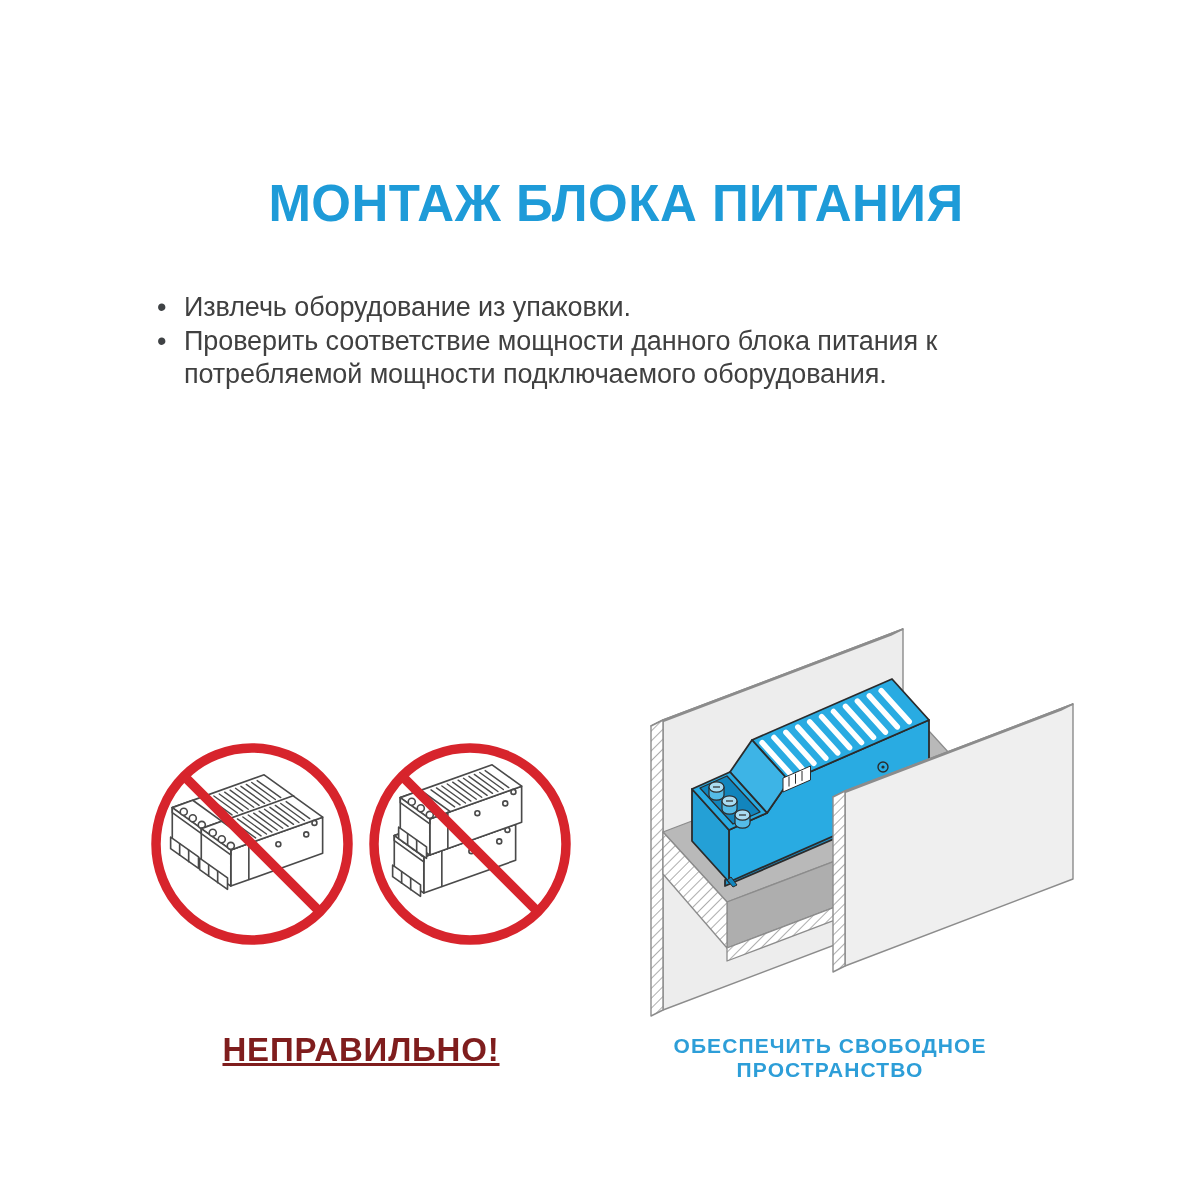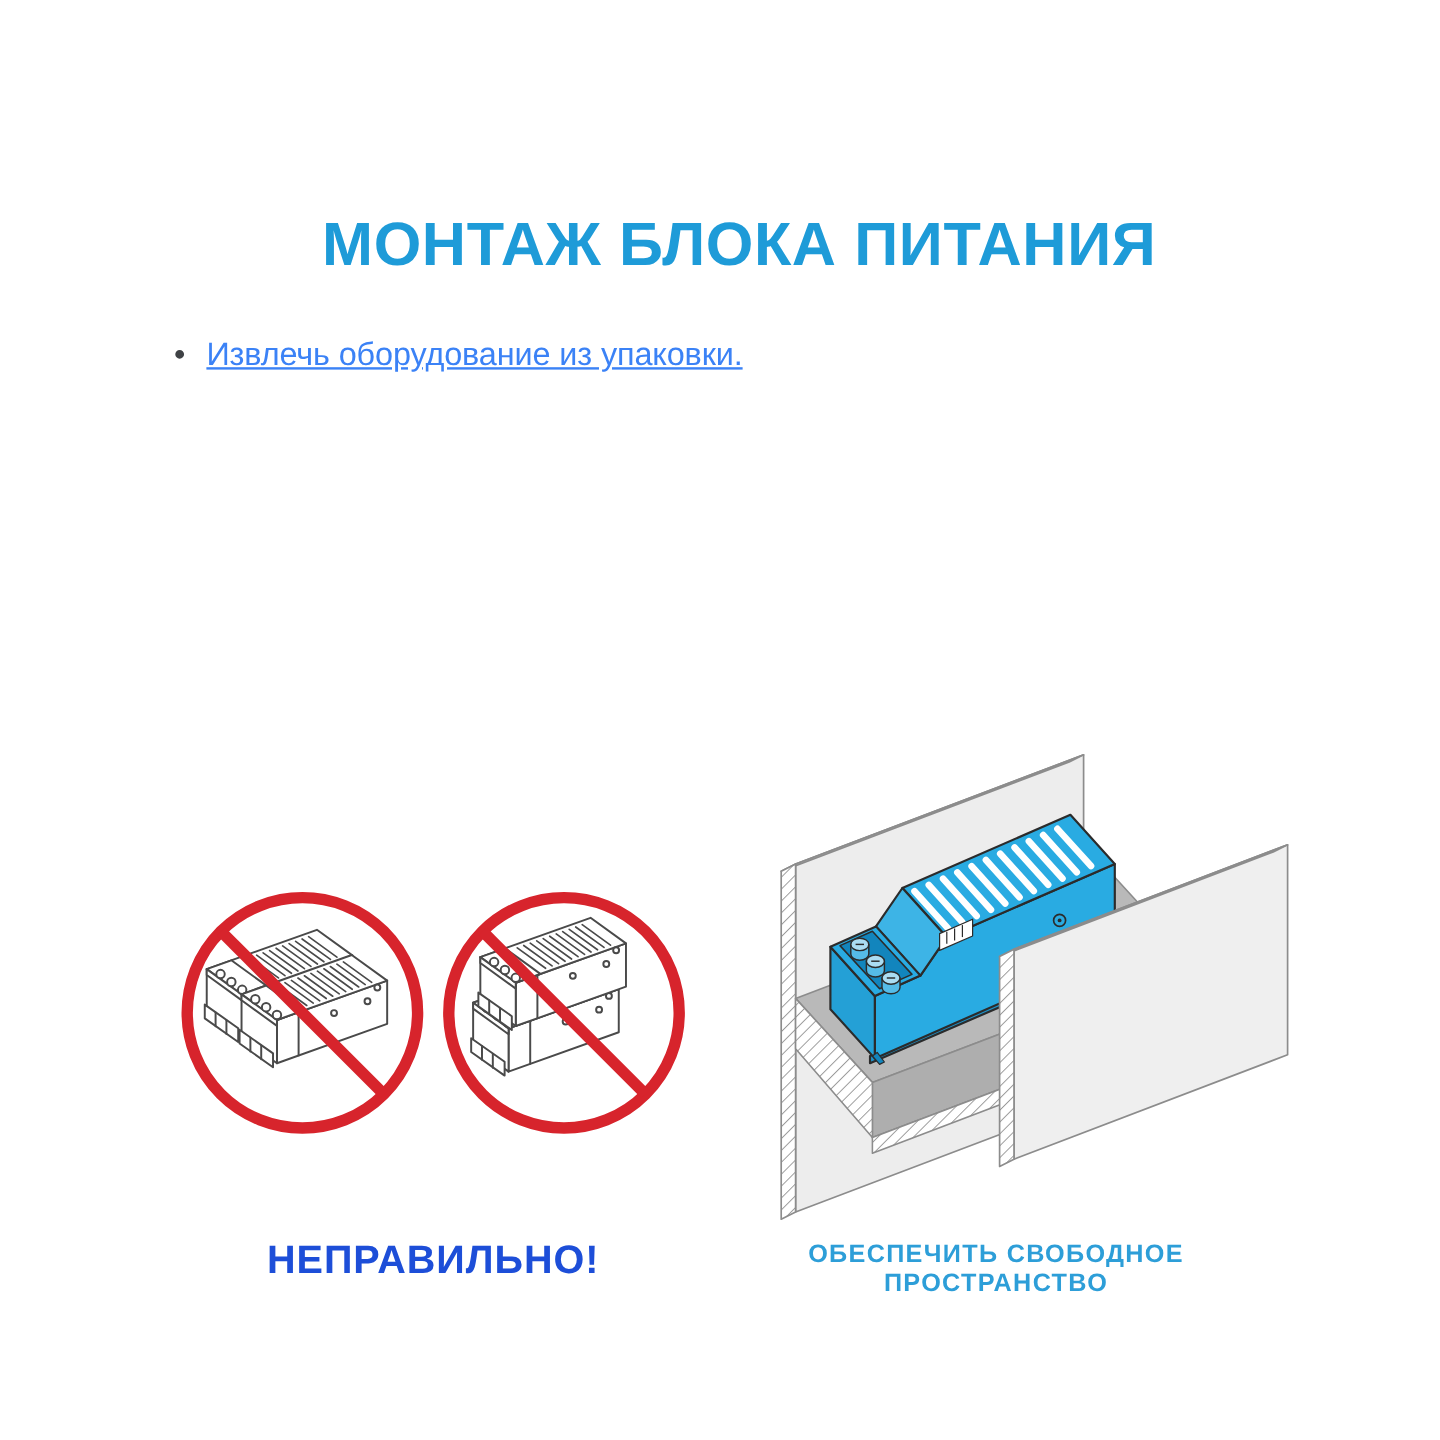--- a/index.html
+++ b/index.html
@@ -5,50 +5,51 @@
   html,body{margin:0;padding:0;background:#ffffff;}
   .page{
     position:relative;width:1200px;height:1200px;background:#ffffff;overflow:hidden;
     font-family:"Liberation Sans", sans-serif;
   }
   .title{
     position:absolute;top:158px;left:0;width:1200px;text-align:center;
     font-size:51px;font-weight:bold;letter-spacing:0.5px;color:#1e9bd8;margin:16px;
   }
   .instructions{
-    position:absolute;top:279px;left:143px;width:850px;margin:0;padding:0;list-style:none;
-    font-size:27px;line-height:33.5px;color:#3b82f6;letter-spacing:-0.1px;text-decoration:underline;
+    position:absolute;top:279px;left:143px;width:850px;margin:12px;padding:0;list-style:none;
+    font-size:27px;line-height:33.5px;color:#404040;letter-spacing:-0.1px;
   }
   .instructions li{position:relative;padding-left:29px;margin:0;}
   .instructions li::before{content:"\2022";position:absolute;left:2px;top:0;color:#3f4245;}
   .figure-left{position:absolute;left:147px;top:739px;width:428px;height:210px;}
   .no-icon{position:absolute;top:0;width:210px;height:210px;}
   .no-icon.first{left:0;}
   .no-icon.second{left:218px;}
   .caption-wrong{
     position:absolute;left:147px;top:1031px;width:428px;text-align:center;
-    font-size:33px;font-weight:bold;letter-spacing:0.8px;color:#1d4ed8;
+    font-size:33px;font-weight:bold;letter-spacing:0.8px;color:#7f1d1d;text-decoration:underline;
   }
   .scene{position:absolute;left:633px;top:610px;width:442px;height:442px;}
   .caption-free{
     position:absolute;left:590px;top:1034px;width:480px;text-align:center;
     font-size:21px;font-weight:bold;letter-spacing:1.1px;color:#2d9ed8;line-height:24px;
   }
   .caption-free span{display:block;}
   svg{display:block;}
 </style>
 </head>
 <body>
 
 <div class="page">
 
   <h1 class="title">МОНТАЖ БЛОКА ПИТАНИЯ</h1>
 
   <ul class="instructions">
     <li>Извлечь оборудование из упаковки.</li>
+    <li>Проверить соответствие мощности данного блока питания к потребляемой мощности подключаемого оборудования.</li>
   </ul>
 
   <svg width="0" height="0" style="position:absolute" aria-hidden="true">
     <defs>
       <pattern id="hatch" patternUnits="userSpaceOnUse" width="7" height="7" patternTransform="rotate(45)">
         <rect width="7" height="7" fill="#ffffff"></rect>
         <line x1="0" y1="0" x2="0" y2="7" stroke="#9a9a9a" stroke-width="1.6"></line>
       </pattern>
       <g id="psu-glyph" fill="#ffffff" stroke="#4a4a4a" stroke-width="2" stroke-linejoin="round" stroke-linecap="round">
         <path d="M40,122 L152,82 L152,38 L40,78 Z"></path>

